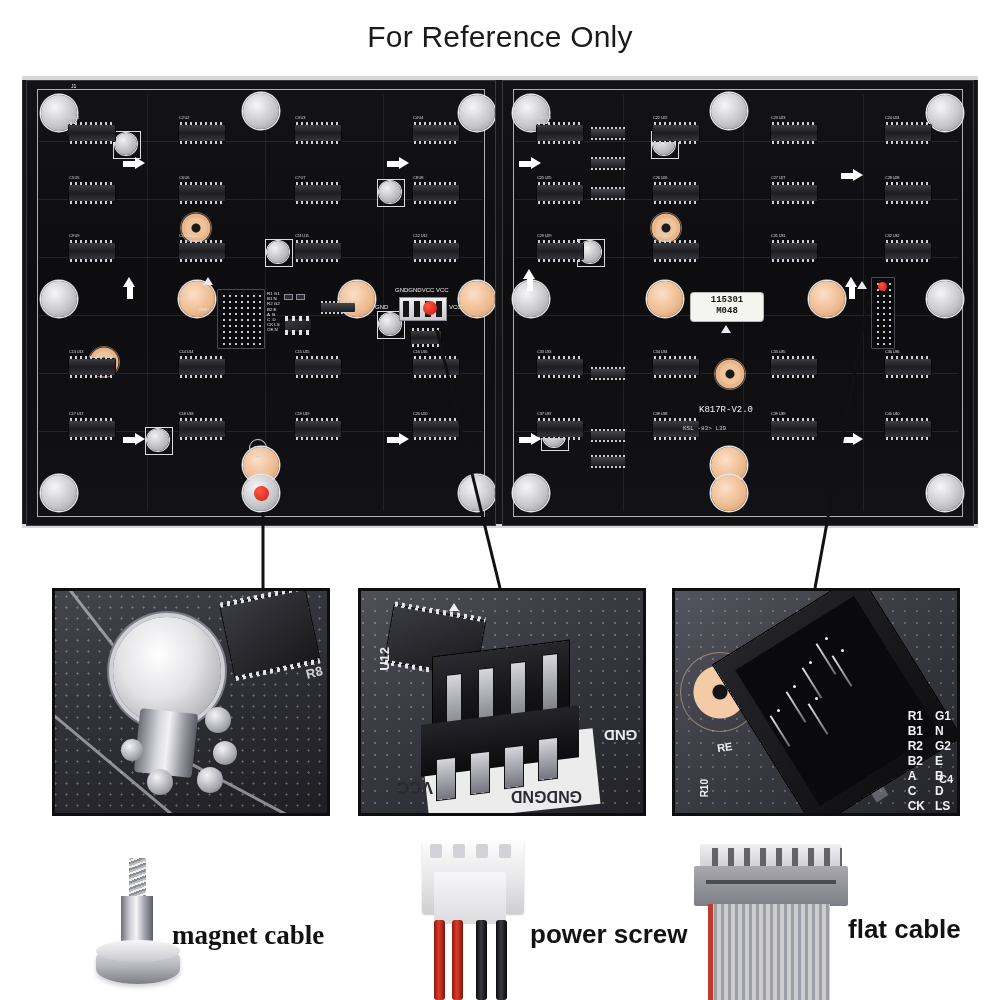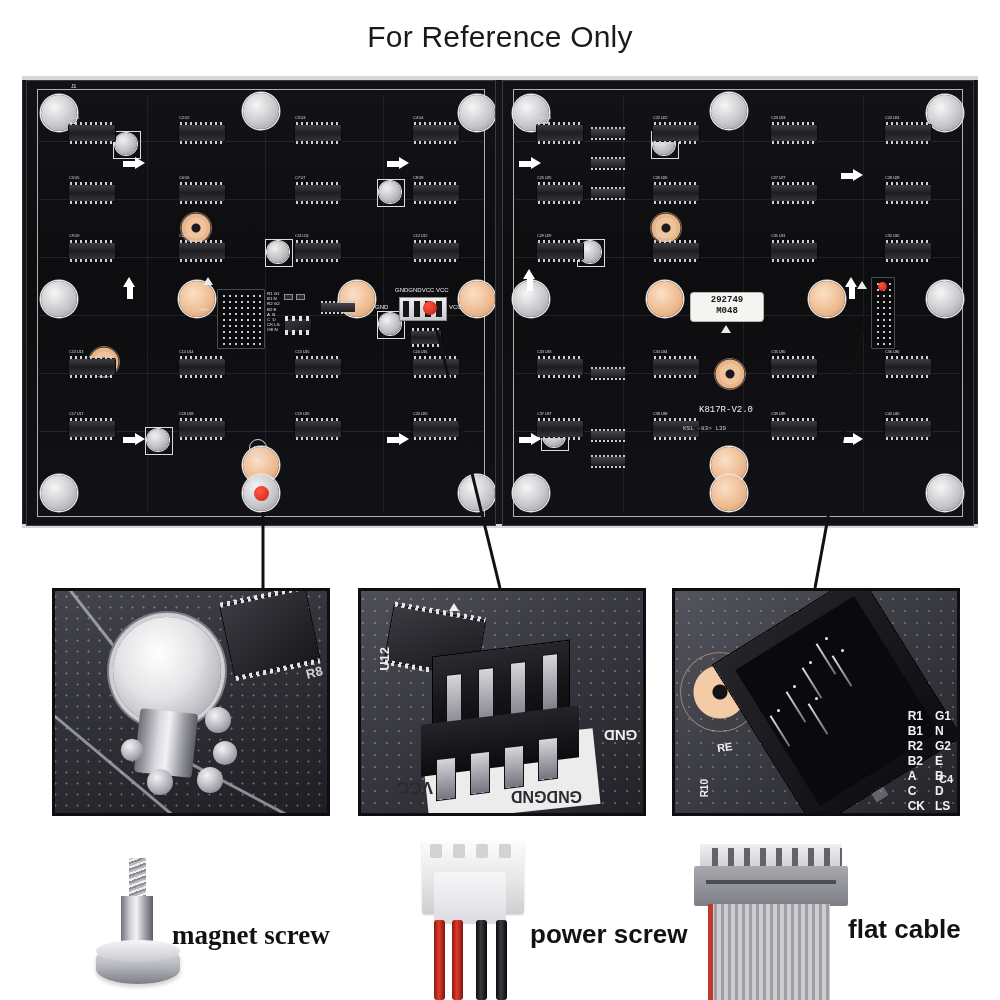--- a/index.html
+++ b/index.html
@@ -439,21 +439,21 @@
     <div class="arrow arrow-r" style="left:338px;top:352px;">
         <span class="shaft"></span>
         <span class="head"></span>
       </div>
     <div class="arrow arrow-u" style="left:342px;top:196px;">
         <span class="shaft"></span>
         <span class="head"></span>
       </div>
 
     <div class="sticker" style="left:188px;top:212px;width:72px;height:26px;font-size:9px;">
-      <span>292749</span><br>
+      <span>115301</span><br>
       <span>M048</span>
     </div>
     <div class="tri" style="left:218px;top:244px;"></div>
 
     <span class="silktxt" style="left:196px;top:324px;font-size:9px;font-family:'Liberation Mono',monospace;">K817R-V2.0</span>
     <span class="silktxt" style="left:180px;top:344px;font-size:6px;font-family:'Liberation Mono',monospace;opacity:.8;">KSL -83&gt; L39</span>
 
     <div class="idc" style="left:368px;top:196px;width:22px;height:70px;">
       <div class="pins"></div>
       <div class="dot" style="left:6px;top:4px;"></div>
@@ -543,21 +543,21 @@
   <div class="lbl-col" style="right:32px;top:118px;">R1<br>B1<br>R2<br>B2<br>A<br>C<br>CK<br>OE</div>
   <div class="lbl-col" style="right:6px;top:118px;">G1<br>N<br>G2<br>E<br>B<br>D<br>LS<br>N</div>
 </div>
 
 <div id="screw">
   <div class="sc-thread"></div>
   <div class="sc-shaft"></div>
   <div class="sc-base"></div>
   <div class="sc-basetop"></div>
 </div>
-<div class="prodlabel" id="lbl-magnet">magnet screw</div>
+<div class="prodlabel" id="lbl-magnet">magnet cable</div>
 
 <div id="pcable">
   <div class="pc-body">
     <span class="pc-notch" style="left:8px;"></span>
     <span class="pc-notch" style="left:31px;"></span>
     <span class="pc-notch" style="left:54px;"></span>
     <span class="pc-notch" style="left:77px;"></span>
   </div>
   <div class="pc-front"></div>
   <div class="pc-wire" style="left:30px;background:linear-gradient(90deg,#8e1a12,#e03b28 45%,#7d1610);"></div>

